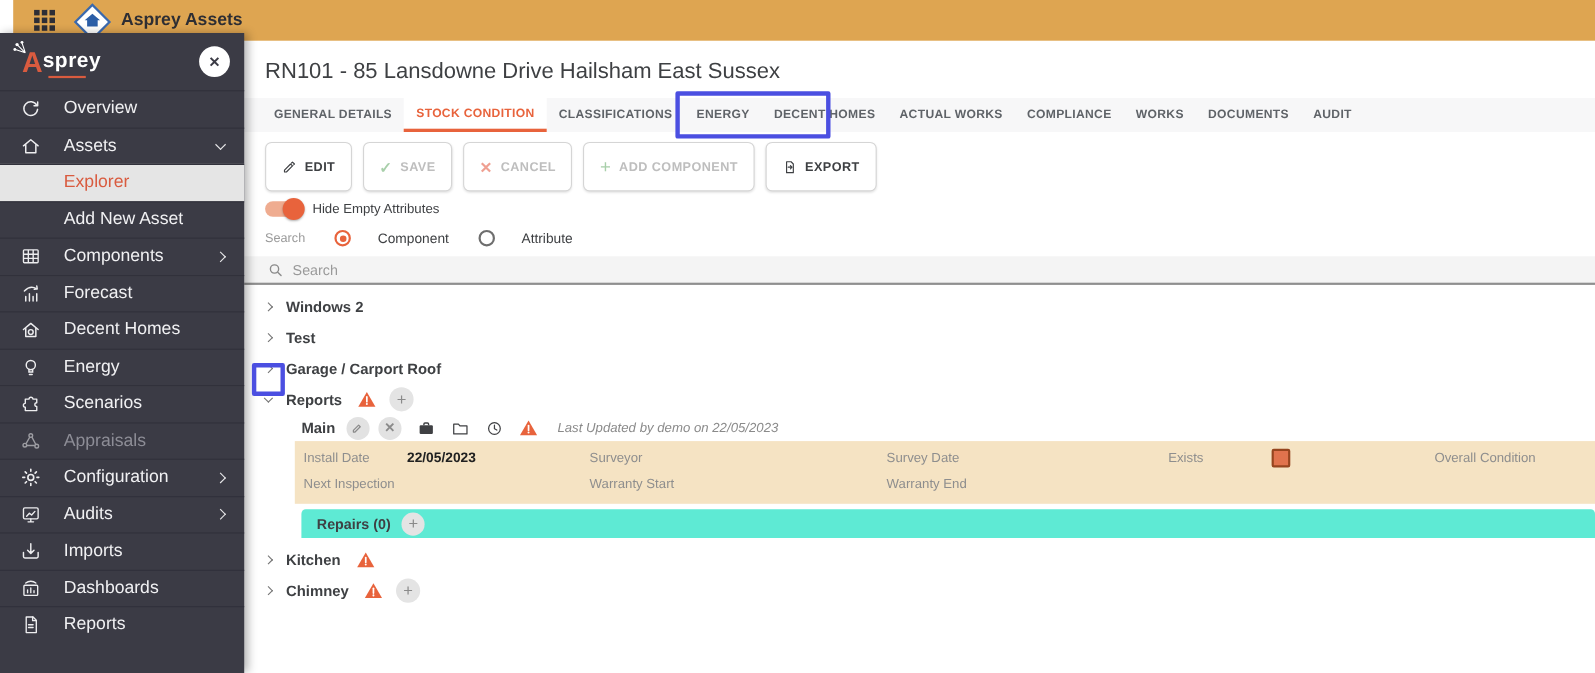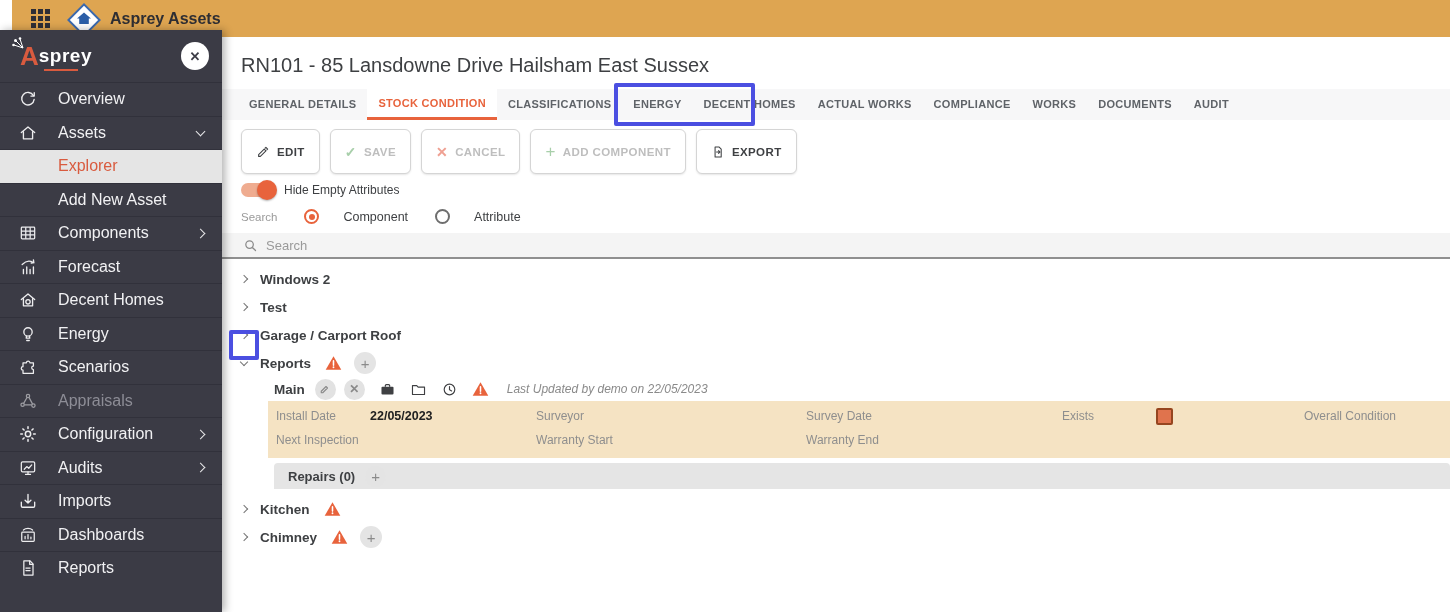--- a/index.html
+++ b/index.html
@@ -78,21 +78,21 @@
   .mico { display:flex; align-items:center; margin-left:6px; cursor:pointer; }
   .last-updated { font-size:12px; font-style:italic; color:#8A8A8A; margin-left:10px; }
 
   .detail-panel { margin-left:46px; width:calc(100% - 46px); background:#F5E3C3; padding:3px 0 6px 0; }
   .field-row { display:grid; grid-template-columns:260px 270px 256px 242px 1fr; padding-left:8px; height:24px; align-items:center; }
   .field { display:flex; align-items:center; }
   .flabel { width:94px; flex-shrink:0; font-size:12px; color:#8E8E8E; }
   .fvalue { font-size:12.5px; font-weight:bold; color:#212121; }
   .checkbox { width:17px; height:17px; background:#E0734D; border:2px solid #96451F; border-radius:2px; cursor:pointer; }
 
-  .repairs-bar { margin-left:52px; margin-top:5px; width:calc(100% - 52px); height:26px; background:#e5e5e5; border-radius:4px 4px 0 0; display:flex; align-items:center; padding-left:14px; }
+  .repairs-bar { margin-left:52px; margin-top:5px; width:calc(100% - 52px); height:26px; background:#5eead4; border-radius:4px 4px 0 0; display:flex; align-items:center; padding-left:14px; }
   .repairs-label { font-size:13px; font-weight:bold; color:#3E4043; }
   .repairs-bar .circle-btn { margin-left:10px; width:21px; height:21px; }
 
   
   .annot { position:absolute; border:4px solid #4B4FE1; border-radius:2px; pointer-events:none; z-index:50; }
 </style>
 </head>
 <body>
 
 <div class="topbar">

